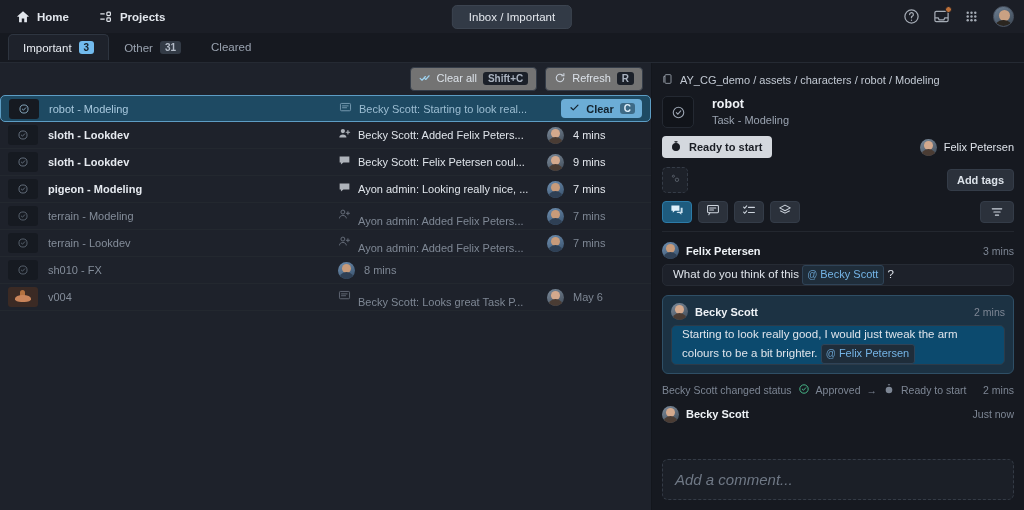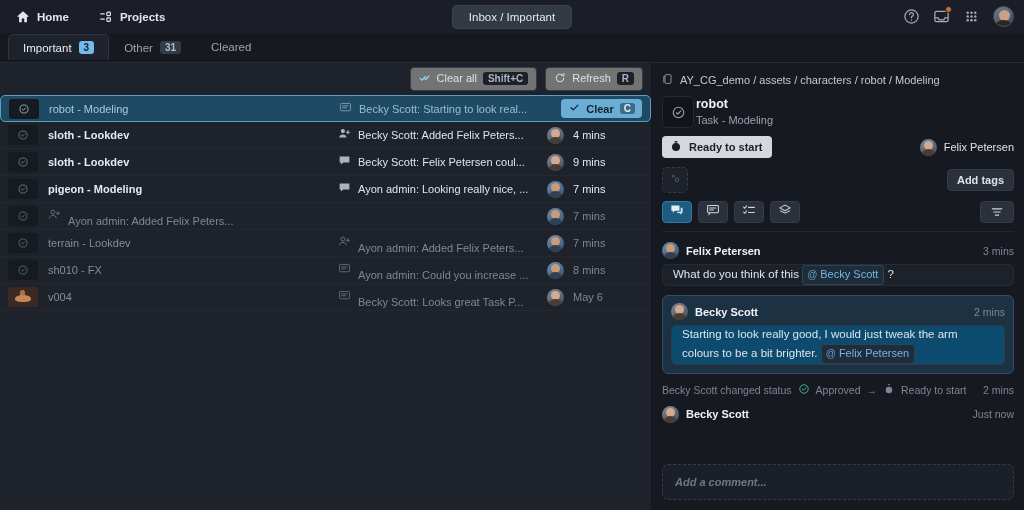--- a/index.html
+++ b/index.html
@@ -192,21 +192,21 @@
     min-width: 0; min-height: 0;
     padding: 0 10px 0 10px;
     position: relative;
   }
   .breadcrumb {
     display: flex; align-items: center; gap: 6px;
     font-size: 11px; color: #c2c9d3;
     padding: 10px 0 9px 0;
   }
   .breadcrumb svg { width: 12px; height: 12px; opacity: .8; }
-  .task-head { display: flex; align-items: flex-start; gap: 2px; padding-bottom: 8px; }
+  .task-head { display: flex; align-items: flex-start; gap: 18px; padding-bottom: 8px; }
   .task-thumb {
     width: 32px; height: 32px; border-radius: 5px;
     background: #11141a; border: 1px solid #242932;
     display: flex; align-items: center; justify-content: center;
   }
   .task-thumb svg { width: 15px; height: 15px; }
   .task-name { font-size: 12.5px; font-weight: bold; color: #f0f3f7; line-height: 1.35; }
   .task-sub { font-size: 11px; color: #9aa3b0; line-height: 1.35; }
 
   .status-row { display: flex; align-items: center; padding-bottom: 9px; }
@@ -268,23 +268,22 @@
     padding: 2px 0 9px 0;
   }
   .status-change svg { width: 12px; height: 12px; }
   .sc-time { margin-left: auto; }
   .sc-ok { color: #48b98a; }
 
   .composer {
     flex: 0 0 auto; margin: 5px 0 10px 0;
     background: #1b1f27; border: 1px dashed #343b46;
     border-radius: 6px; padding: 11px 12px;
-    font-size: 11px; color: #6f7885; font-style: italic;
+    font-size: 15px; color: #6f7885; font-style: italic;
     cursor: text;
-    font-weight: bold;
   }
 </style>
 </head>
 <body>
 
 <div class="app">
 
   <div class="topbar">
     <div class="nav-group">
       <div class="nav-item">
@@ -479,20 +478,21 @@
           </div>
         </div>
 
         <div class="row read">
           <div class="thumb">
             <svg viewBox="0 0 16 16" fill="none" stroke="#5c6673" stroke-width="1.2">
                 <circle cx="8" cy="8" r="5.4"></circle>
                 <path d="M5.8 8.1 7.3 9.6 10.3 6.4" stroke-linecap="round"></path>
               </svg>
           </div>
+          <div class="row-title">terrain - Modeling</div>
           <div class="row-mid">
             <span>
               <svg viewBox="0 0 16 16" fill="none" stroke="#7e8794" stroke-width="1.2">
                   <circle cx="6" cy="5" r="2.4"></circle>
                   <path d="M1.8 12.8c0-2.3 1.9-3.6 4.2-3.6s4.2 1.3 4.2 3.6"></path>
                   <path d="M12.2 4.6v3.8M10.3 6.5h3.8" stroke-linecap="round"></path>
                 </svg>
             </span>
             <span class="row-msg">Ayon admin: Added Felix Peters...</span>
           </div>
@@ -527,29 +527,20 @@
         </div>
 
         <div class="row read">
           <div class="thumb">
             <svg viewBox="0 0 16 16" fill="none" stroke="#5c6673" stroke-width="1.2">
                 <circle cx="8" cy="8" r="5.4"></circle>
                 <path d="M5.8 8.1 7.3 9.6 10.3 6.4" stroke-linecap="round"></path>
               </svg>
           </div>
           <div class="row-title">sh010 - FX</div>
-          <div class="row-mid">
-            <span>
-              <svg viewBox="0 0 16 16" fill="none" stroke="#7e8794" stroke-width="1.1">
-                  <rect x="1.8" y="3" width="12.4" height="9" rx="1.2"></rect>
-                  <path d="M4.3 6h7M4.3 8.3h5" stroke-linecap="round"></path>
-                </svg>
-            </span>
-            <span class="row-msg">Ayon admin: Could you increase ...</span>
-          </div>
           <div class="row-right">
             <span class="rav b"></span>
             <span class="row-time">8 mins</span>
           </div>
         </div>
 
         <div class="row read">
           <div class="thumb img"></div>
           <div class="row-title">v004</div>
           <div class="row-mid">

